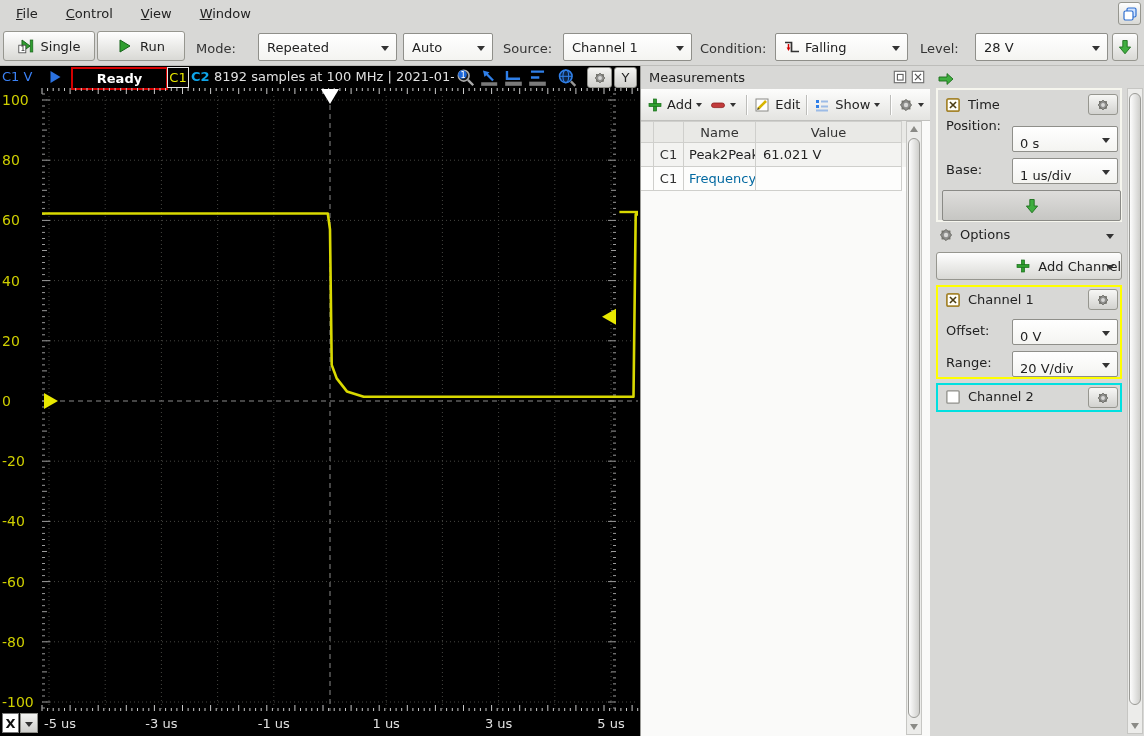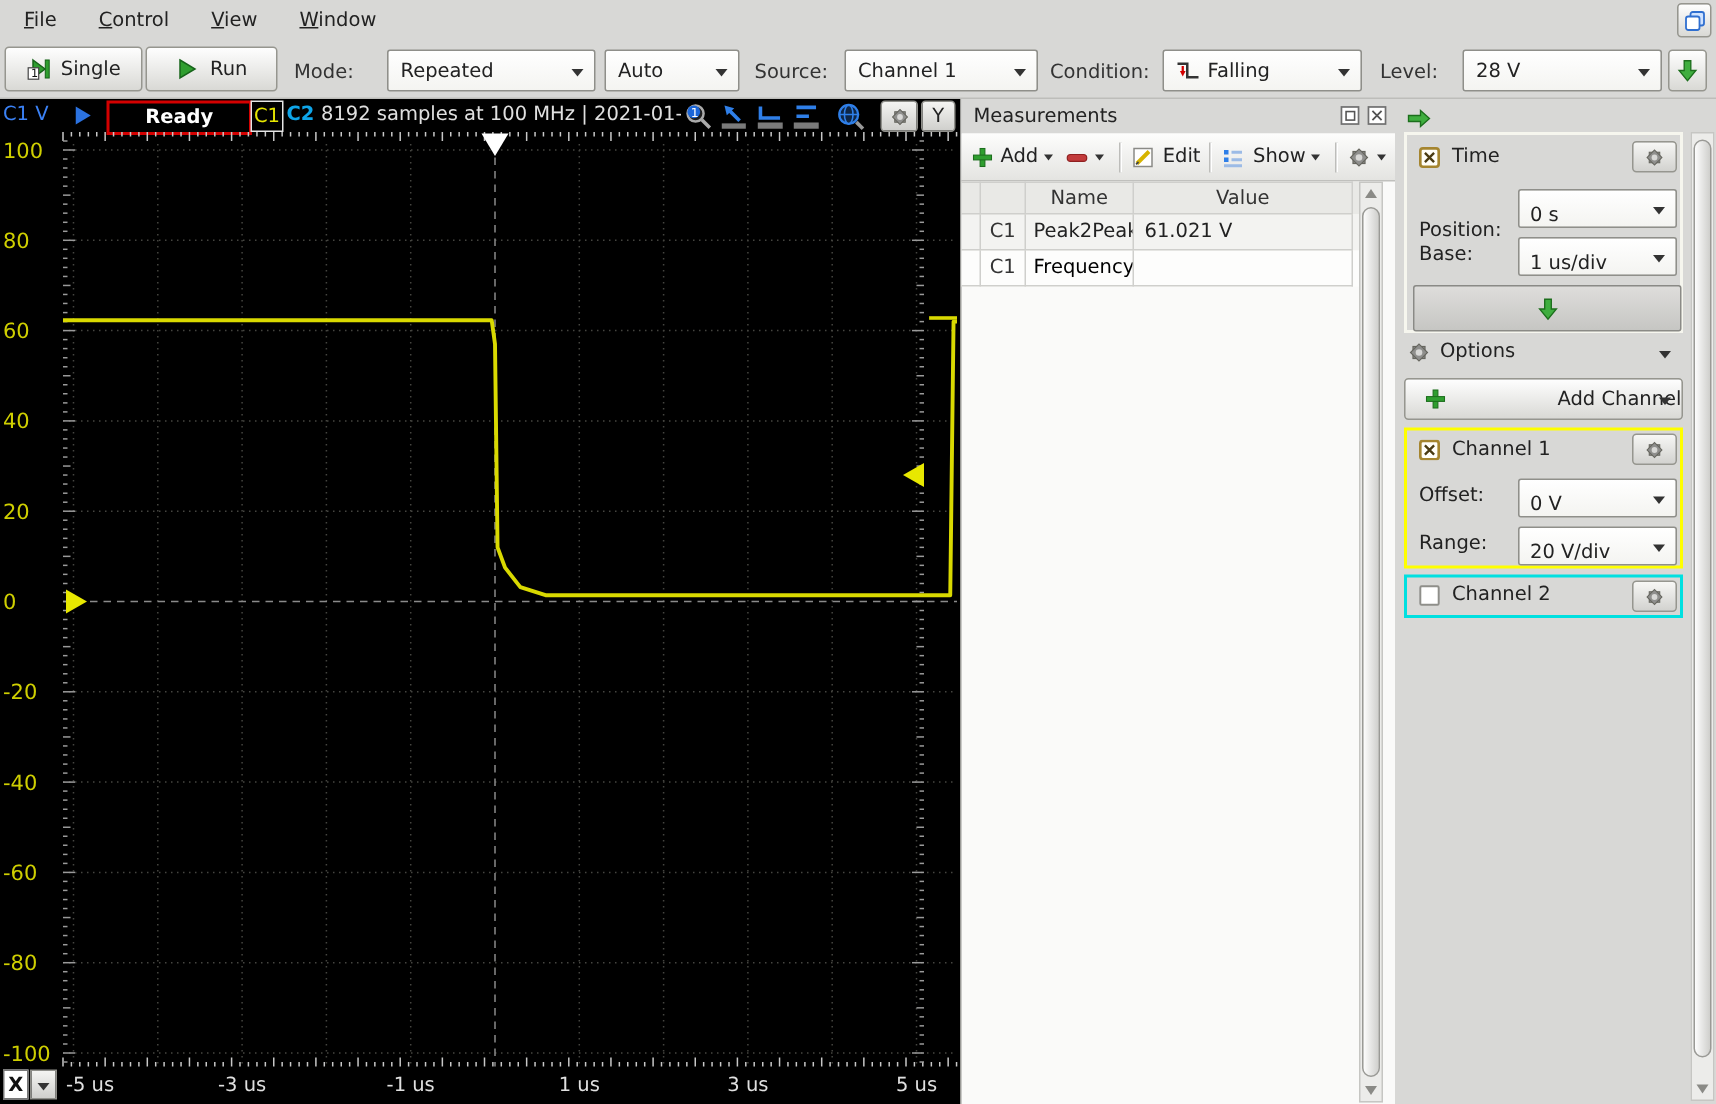--- a/index.html
+++ b/index.html
@@ -794,21 +794,21 @@
       </div>
       <div style="display:flex;background:#f3f3f1">
         <div class="tbl-cell" style="width:13px;height:24px"></div>
         <div class="tbl-cell" style="width:30px;height:24px;line-height:24px;text-align:center;color:#333">C1</div>
         <div class="tbl-cell" style="width:72px;height:24px;line-height:24px;padding-left:5px;color:#222">Peak2Peak</div>
         <div class="tbl-cell" style="width:146px;height:24px;line-height:24px;padding-left:7px;color:#222">61.021 V</div>
       </div>
       <div style="display:flex;background:#fdfdfc">
         <div class="tbl-cell" style="width:13px;height:24px"></div>
         <div class="tbl-cell" style="width:30px;height:24px;line-height:24px;text-align:center;color:#333">C1</div>
-        <div class="tbl-cell" style="width:72px;height:24px;line-height:24px;padding-left:5px;color:#000000">Frequency</div>
+        <div class="tbl-cell" style="width:72px;height:24px;line-height:24px;padding-left:5px;color:#0369a1">Frequency</div>
         <div class="tbl-cell" style="width:146px;height:24px;line-height:24px;padding-left:7px;color:#222"></div>
       </div>
     </div>
 
   <div class="vscroll" style="left:265px;top:55px;width:16px;height:614px">
     <span class="sarrow up" style="top:4px"></span>
     <div class="vthumb" style="top:16px;height:580px"></div>
     <span class="sarrow down" style="bottom:4px"></span>
   </div>
 </div>
@@ -821,21 +821,21 @@
   <div class="group" style="left:6px;top:22px;width:186px;height:134px;border:2px solid #f6f6ee">
     <svg class="chk" style="left:8px;top:8px">
         <use href="#i-checkx"></use>
       </svg>
     <span class="grow-lbl" style="left:30px;top:7px">Time</span>
     <div class="gearbtn" style="left:150px;top:4px">
       <svg class="ic" style="width:14px;height:14px">
           <use href="#i-gear"></use>
         </svg>
     </div>
-    <span class="grow-lbl" style="left:8px;top:56px">Position:</span>
+    <span class="grow-lbl" style="left:8px;top:28px">Position:</span>
     <div class="gcombo" style="left:74px;top:36px">
       <span>0 s</span>
       <span class="caret"></span>
     </div>
     <span class="grow-lbl" style="left:8px;top:72px">Base:</span>
     <div class="gcombo" style="left:74px;top:68px">
       <span>1 us/div</span>
       <span class="caret"></span>
     </div>
     <div id="bigdown" class="abs">
@@ -846,21 +846,21 @@
   </div>
 
   <div class="abs" style="left:2px;top:158px;width:192px;height:24px">
     <svg class="ic abs" style="left:6px;top:3px">
         <use href="#i-gear"></use>
       </svg>
     <span class="abs" style="left:28px;top:3px">Options</span>
     <span class="caret" style="right:10px;top:10px"></span>
   </div>
 
-  <div class="btn abs" style="left:6px;top:186px;width:186px;height:28px;justify-content:space-between;padding-left:12px">
+  <div class="btn abs" style="left:6px;top:186px;width:186px;height:28px;justify-content:flex-end;padding-left:12px">
     <svg class="ic">
         <use href="#i-plus"></use>
       </svg>
     <span>Add Channel</span>
     <span class="caret" style="top:12px"></span>
   </div>
 
   <div class="group" style="left:6px;top:219px;width:186px;height:94px;border:2px solid #ffff00">
     <svg class="chk" style="left:8px;top:6px">
         <use href="#i-checkx"></use>

